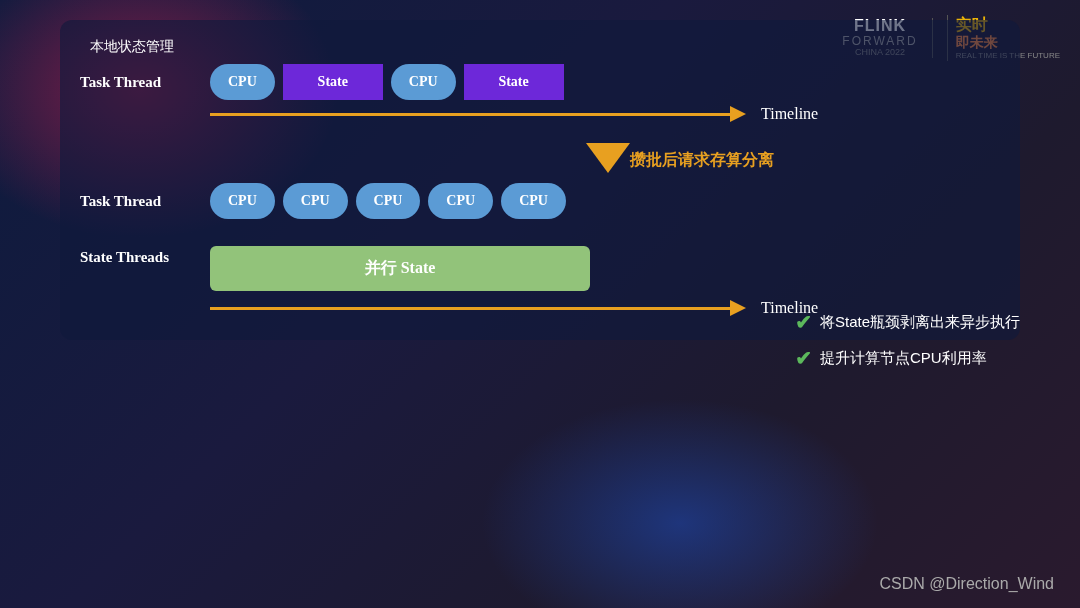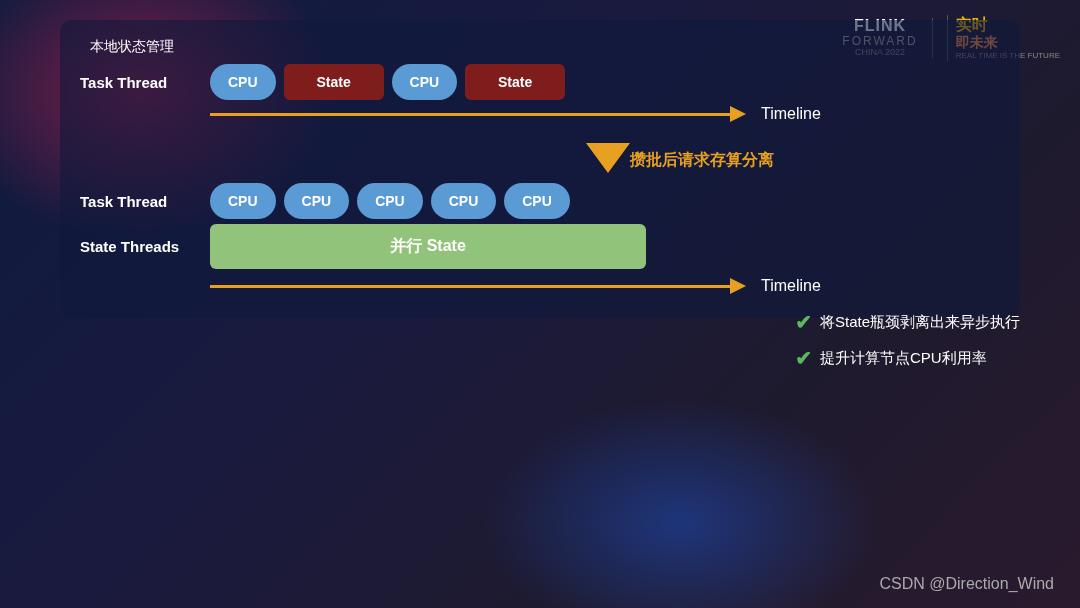--- a/index.html
+++ b/index.html
@@ -133,39 +133,40 @@
       color: white;
       font-size: 14px;
       font-weight: bold;
       padding: 10px 18px;
       border-radius: 18px;
       text-align: center;
       min-width: 60px;
     }
 
     .block-state {
-      background: #7f1d1d;
+      background: #6d28d9;
       color: white;
       font-size: 14px;
       font-weight: bold;
       padding: 10px 28px;
-      border-radius: 6px;
+      border-radius: 0;
       text-align: center;
       min-width: 100px;
     }
 
     .block-state-wide {
       background: #92c37a;
       color: white;
       font-size: 16px;
       font-weight: bold;
       padding: 12px 0;
       border-radius: 6px;
       text-align: center;
-      width: 436px;
+      width: 380px;
+      margin-top: 22px;
     }
 
     
     .timeline-row {
       display: flex;
       align-items: center;
       margin-left: 130px;
       margin-bottom: 5px;
     }
 
@@ -273,20 +274,21 @@
       color: #aaa;
       font-size: 16px;
     }
 
     
     .diagram-wrapper {
       background: rgba(15, 25, 60, 0.6);
       border-radius: 12px;
       padding: 18px 20px;
       margin: 0 10px;
+      font-family: Liberation Serif, serif;
     }
 
   </style>
 </head>
 <body>
 
 <div class="bg"></div>
 <div class="bg-glow-top"></div>
 <div class="bg-glow-bottom"></div>
 

